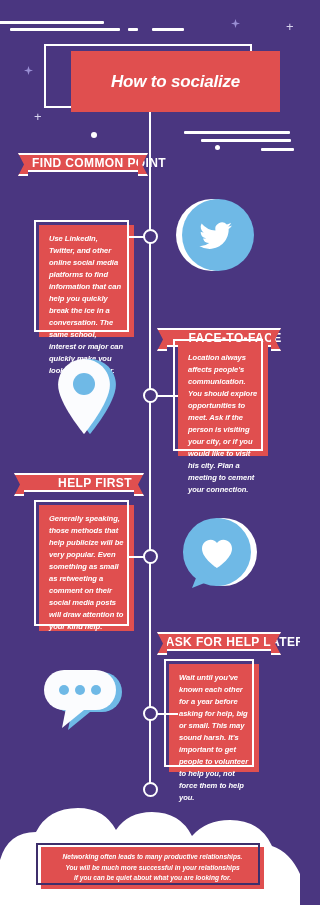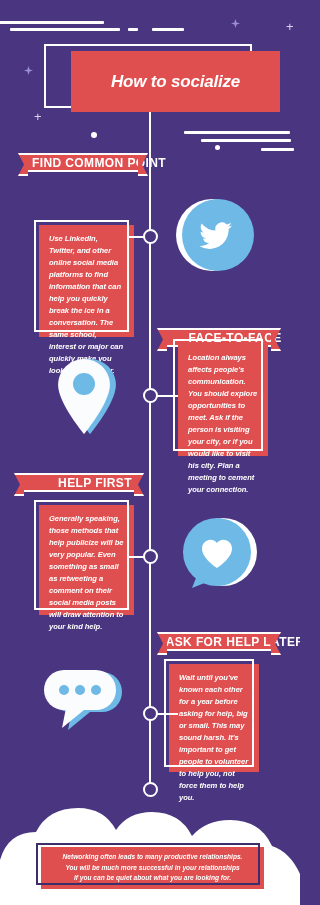--- a/index.html
+++ b/index.html
@@ -291,21 +291,21 @@
     <svg viewBox="0 0 76 85" width="76" height="85">
       <path d="M42 4c-14.3 0-25.9 11.6-25.9 25.9C16.1 48 42 79 42 79s25.9-31 25.9-49.1C67.9 15.6 56.3 4 42 4z" fill="#6fb9e6"></path>
       <path d="M36 4C21.7 4 10.1 15.6 10.1 29.9 10.1 48 36 79 36 79s25.9-31 25.9-49.1C61.9 15.6 50.3 4 36 4z" fill="#fbfcfe"></path>
       <circle cx="36" cy="29" r="11" fill="#6fb9e6"></circle>
     </svg>
   </div>
 
   <div class="ribbon" style="left:24px; top:473px; width:110px;">
     <span class="ribbon-label">HELP FIRST</span>
   </div>
-  <div class="card-wrap" style="left:34px; top:500px; width:95px; height:110px;">
+  <div class="card-wrap" style="left:34px; top:500px; width:95px; height:126px;">
     <div class="card-body">
       <div class="card-text">Generally speaking, those methods that help publicize will be very popular. Even something as small as retweeting a comment on their social media posts will draw attention to your kind help.</div>
     </div>
     <div class="card-frame"></div>
   </div>
   <div class="node-arm" style="left:129px; top:556px; width:22px;"></div>
   <div class="node" style="top:549px;"></div>
 
   <div class="icon-wrap" style="left:178px; top:512px; width:84px; height:84px;">
     <svg viewBox="0 0 84 84" width="84" height="84">

